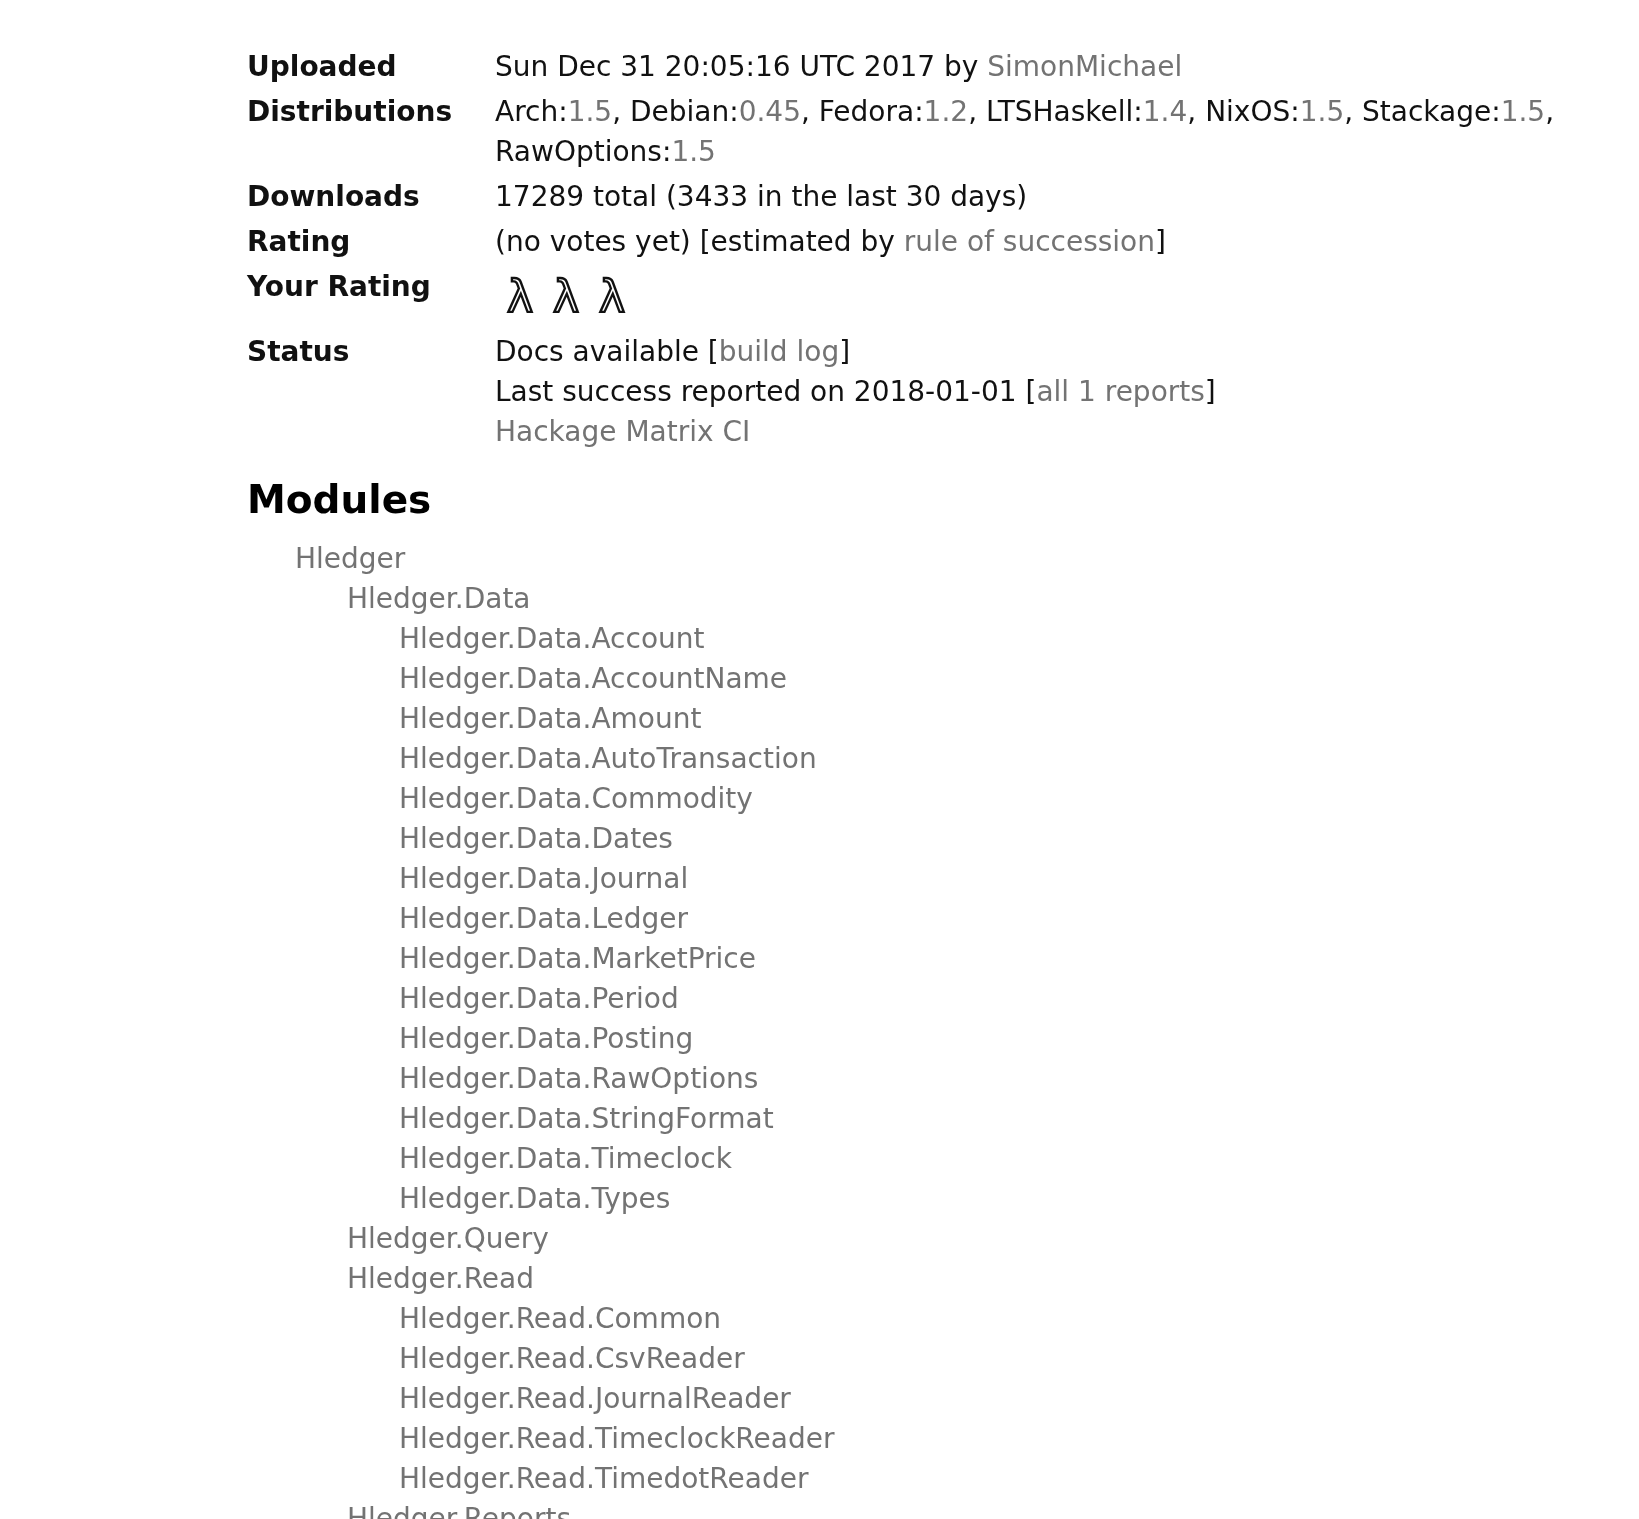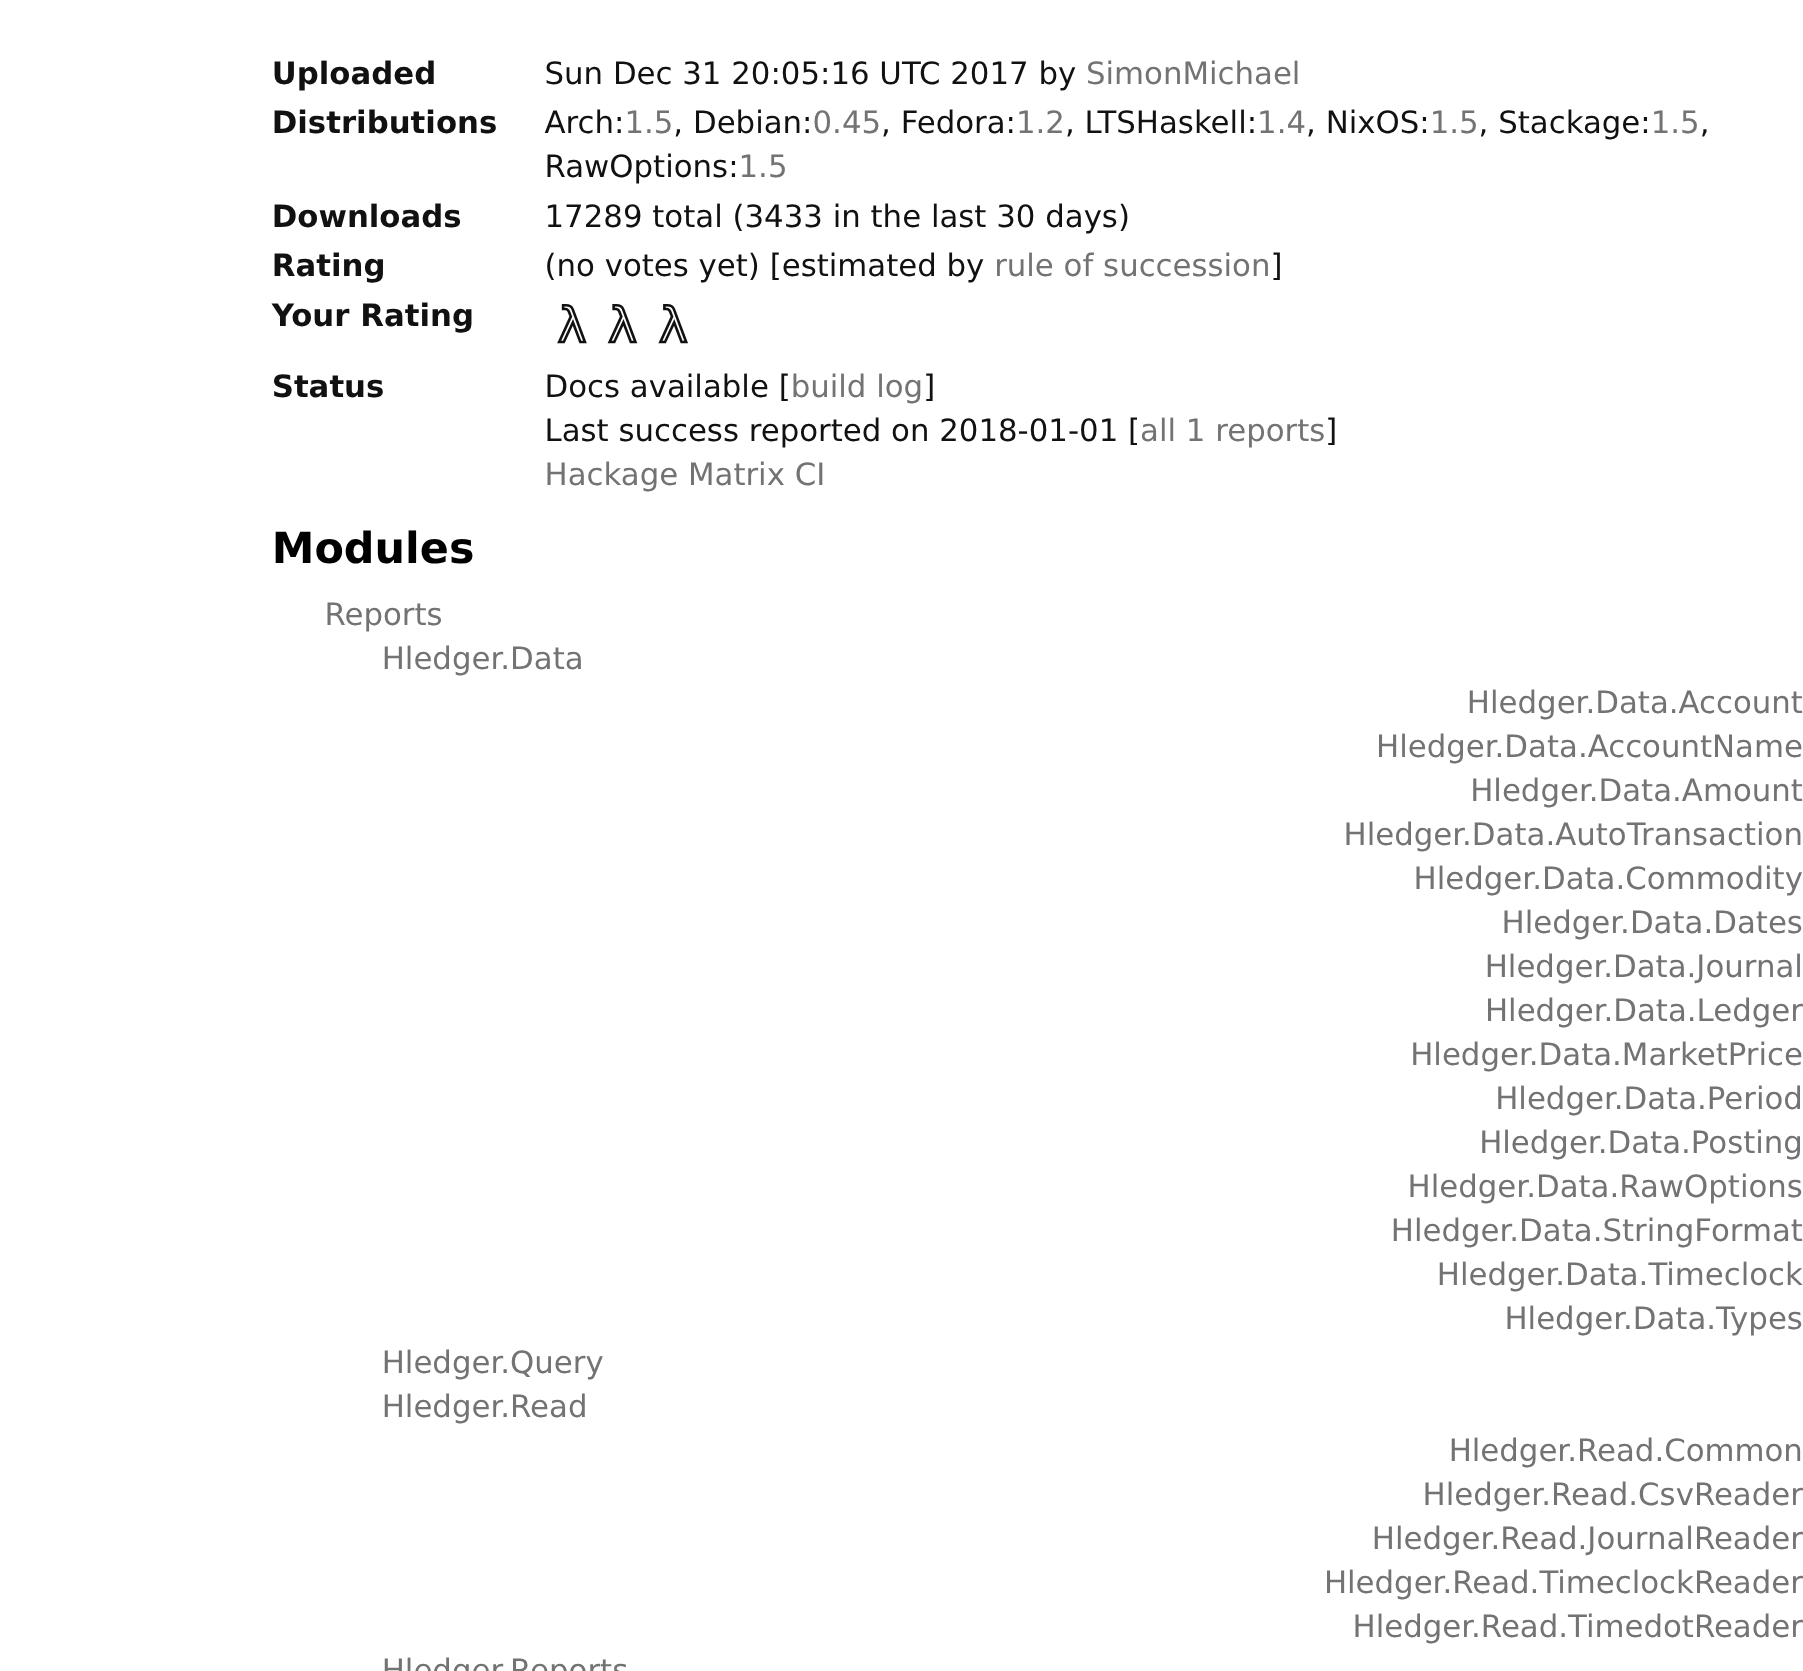--- a/index.html
+++ b/index.html
@@ -72,21 +72,21 @@
   }
   .module-list {
     font-size: 28px;
     line-height: 40px;
   }
   .module-item {
     white-space: nowrap;
   }
   .module-item.lvl1 { padding-left: 48px; }
   .module-item.lvl2 { padding-left: 100px; }
-  .module-item.lvl3 { padding-left: 152px; text-align: right; }
+  .module-item.lvl3 { padding-left: 152px; }
 </style>
 </head>
 <body>
 
 <div class="content">
   <div class="info-table" id="info-table">
       <div class="info-row">
         <span class="info-label">Uploaded</span>
         <div class="info-value">
           <div class="value-line"><span>Sun Dec 31 20:05:16 UTC 2017 by </span><a class="link">SimonMichael</a></div>
@@ -125,21 +125,21 @@
         <span class="info-label">Status</span>
         <div class="info-value">
           <div class="value-line"><span>Docs available [</span><a class="link">build log</a><span>]</span></div>
           <div class="value-line"><span>Last success reported on 2018-01-01 [</span><a class="link">all 1 reports</a><span>]</span></div>
           <div class="value-line"><a class="link">Hackage Matrix CI</a></div>
         </div>
       </div>
     </div>
   <h2 class="modules-heading">Modules</h2>
   <div class="module-list" id="module-list">
-      <div class="module-item lvl1"><a class="link">Reports</a></div>
+      <div class="module-item lvl1"><a class="link">Hledger</a></div>
       <div class="module-item lvl2"><a class="link">Hledger.Data</a></div>
       <div class="module-item lvl3"><a class="link">Hledger.Data.Account</a></div>
       <div class="module-item lvl3"><a class="link">Hledger.Data.AccountName</a></div>
       <div class="module-item lvl3"><a class="link">Hledger.Data.Amount</a></div>
       <div class="module-item lvl3"><a class="link">Hledger.Data.AutoTransaction</a></div>
       <div class="module-item lvl3"><a class="link">Hledger.Data.Commodity</a></div>
       <div class="module-item lvl3"><a class="link">Hledger.Data.Dates</a></div>
       <div class="module-item lvl3"><a class="link">Hledger.Data.Journal</a></div>
       <div class="module-item lvl3"><a class="link">Hledger.Data.Ledger</a></div>
       <div class="module-item lvl3"><a class="link">Hledger.Data.MarketPrice</a></div>

